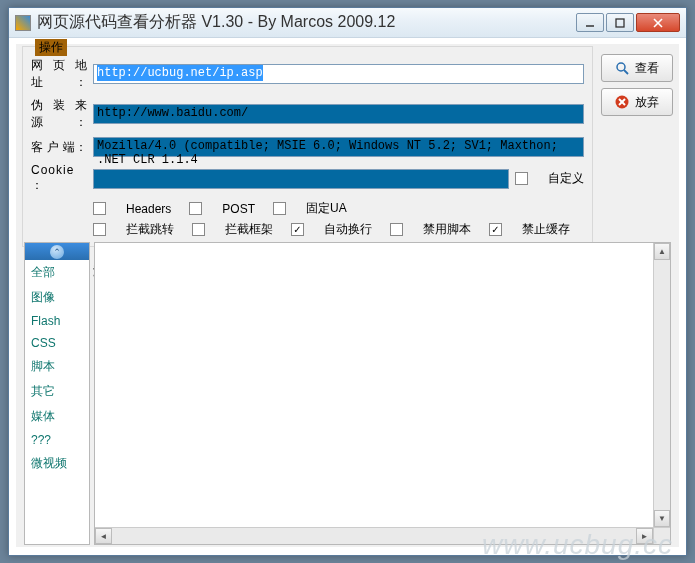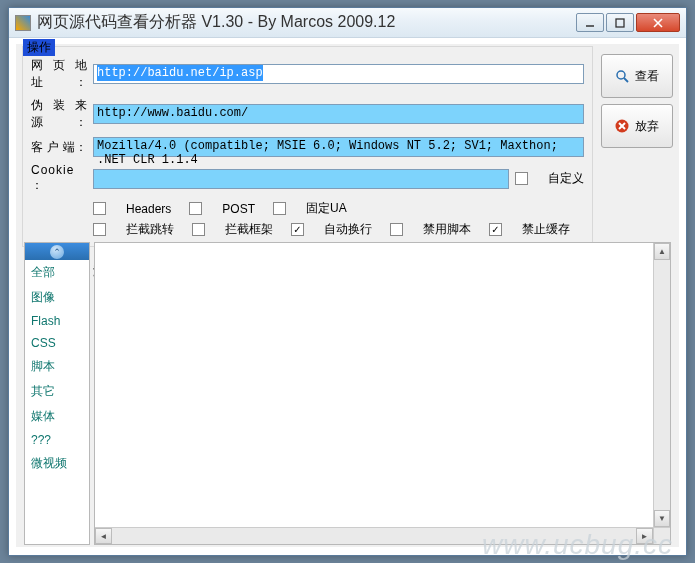--- a/index.html
+++ b/index.html
@@ -54,52 +54,52 @@
 .top-row { display: flex; gap: 8px; }
 .fieldset {
   flex: 1;
   border: 1px solid #d8d8d8;
   margin: 2px 0 8px 6px;
   padding: 10px 8px 8px;
   position: relative;
 }
 .legend {
   position: absolute;
-  left: 0; top: -8px;
-  background: #1d4ed8;
+  left: 12px; top: -8px;
+  background: #a16207;
   padding: 0 4px;
   font-size: 12px;
 }
 .form-row {
   display: flex;
   align-items: center;
   margin-bottom: 6px;
   gap: 6px;
 }
 .lbl { width: 56px; text-align: justify; text-align-last: justify; }
 .lbl.col { letter-spacing: 1px; }
 .tin {
   flex: 1;
   height: 20px;
   border: 1px solid #7f9db9;
-  background: #7dd3fc;
+  background: #0369a1;
   font-family: "Courier New", monospace;
   font-size: 12px;
   padding: 1px 3px;
   color: #000;
 }
 .tin.sel { background: #fff; }
 .tin.sel .seltext { background: #3399ff; color: #fff; padding: 1px 0; }
 .ck-row { display: flex; gap: 18px; margin-left: 62px; margin-top: 4px; }
 .ck { display: flex; align-items: center; gap: 20px; cursor: default; }
 .ckbox { width: 13px; height: 13px; border: 1px solid #888; background: #fff; display: flex; align-items:center; justify-content:center; font-size: 10px; line-height: 1; }
 .ckbox.on::after { content: "✓"; color:#000; }
 .sidebtns { width: 72px; display: flex; flex-direction: column; gap: 6px; padding-top: 10px; margin-right: 6px;}
 .btn {
-  height: 44px;
+  height: 28px;
   border: 1px solid #a8a8a8;
   background: linear-gradient(#fefefe,#e6e6e6);
   border-radius: 3px;
   display: flex; align-items: center; justify-content: center; gap: 6px;
   font-size: 12px;
 }
 .btn .ico { width:14px; height:14px; display:flex; align-items:center; justify-content:center; }
 .btn.view .ico svg { stroke:#2a6fb0; }
 .btn.abort .ico { color:#fff; }
 .tabs {
@@ -198,21 +198,21 @@
     </div>
   </div>
 
   <div class="client">
     <div class="top-row">
       <div class="fieldset">
         <span class="legend">操作</span>
 
         <div class="form-row">
           <span class="lbl">网页地址：</span>
-          <div class="tin sel"><span class="seltext">http://baidu.net/ip.asp</span></div>
+          <div class="tin sel"><span class="seltext">http://ucbug.net/ip.asp</span></div>
         </div>
         <div class="form-row">
           <span class="lbl">伪装来源：</span>
           <div class="tin">http://www.baidu.com/</div>
         </div>
         <div class="form-row">
           <span class="lbl">客 户 端：</span>
           <div class="tin">Mozilla/4.0 (compatible; MSIE 6.0; Windows NT 5.2; SV1; Maxthon; .NET CLR 1.1.4</div>
         </div>
         <div class="form-row">

